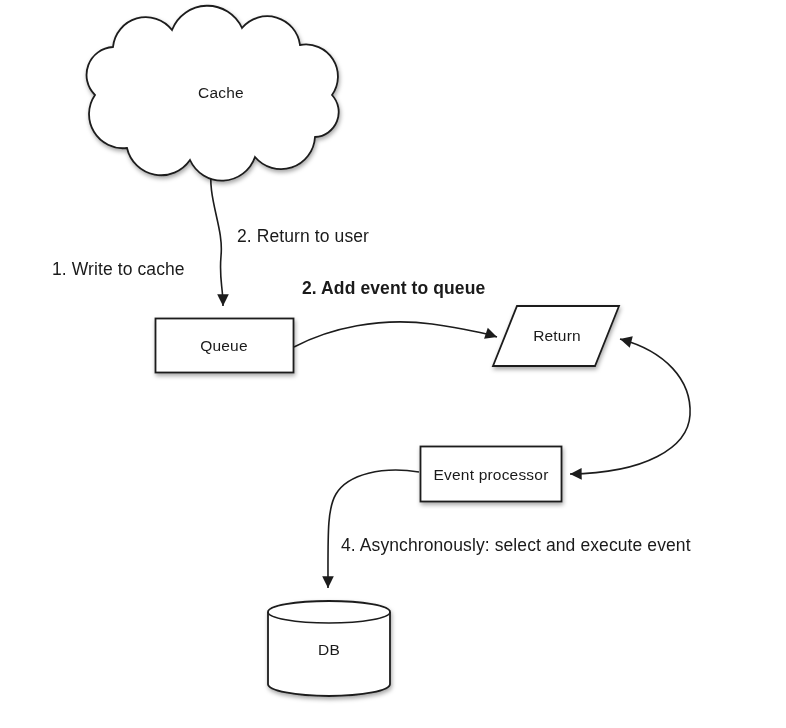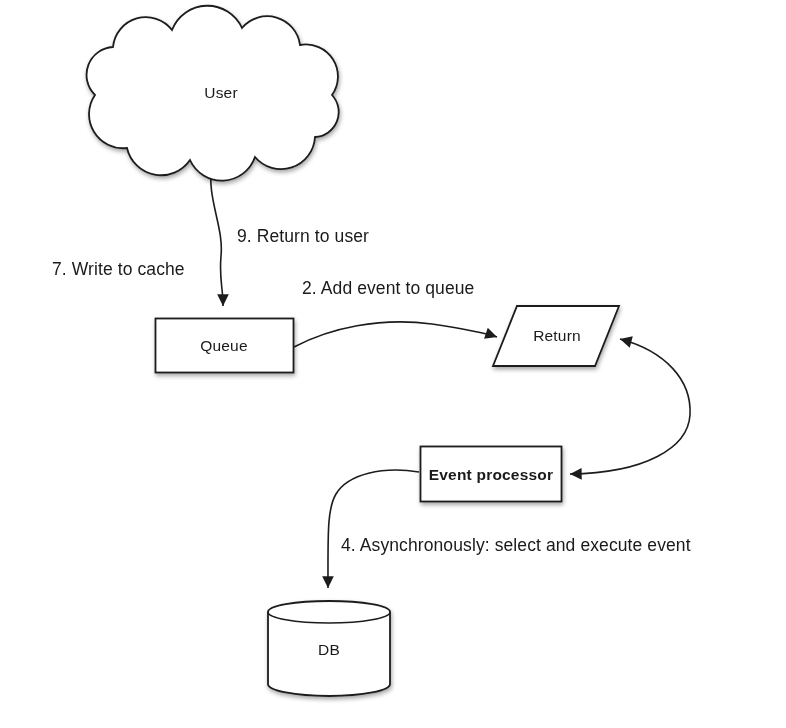--- a/index.html
+++ b/index.html
@@ -94,24 +94,24 @@
     <polygon class="shape" points="517,306 619,306 595,366 493,366"></polygon>
 
     <rect class="shape" x="420.5" y="446.5" width="141" height="55"></rect>
 
     <g>
       <path class="shape" d="M 268,612 A 61,11 0 0 1 390,612 L 390,684 A 61,12 0 0 1 268,684 Z"></path>
       <path class="connector" d="M 268,612 A 61,11 0 0 0 390,612" stroke-width="1.8"></path>
     </g>
   </svg>
 
-  <div class="node-label" style="left:221px; top:93px;">User</div>
+  <div class="node-label" style="left:221px; top:93px;">Cache</div>
   <div class="node-label" style="left:224px; top:346px;">Queue</div>
   <div class="node-label" style="left:557px; top:336px;">Return</div>
-  <div class="node-label" style="left:491px; top:475px;font-weight:bold;">Event processor</div>
+  <div class="node-label" style="left:491px; top:475px;">Event processor</div>
   <div class="node-label" style="left:329px; top:650px;">DB</div>
 
-  <div class="edge-label" style="left:52px; top:259px;">7. Write to cache</div>
-  <div class="edge-label" style="left:237px; top:226px;">9. Return to user</div>
-  <div class="edge-label" style="left:302px; top:278px;">2. Add event to queue</div>
+  <div class="edge-label" style="left:52px; top:259px;">1. Write to cache</div>
+  <div class="edge-label" style="left:237px; top:226px;">2. Return to user</div>
+  <div class="edge-label" style="left:302px; top:278px;font-weight:bold;">2. Add event to queue</div>
   <div class="edge-label" style="left:341px; top:535px;">4. Asynchronously: select and execute event</div>
 
 </div>
 
 </body></html>

